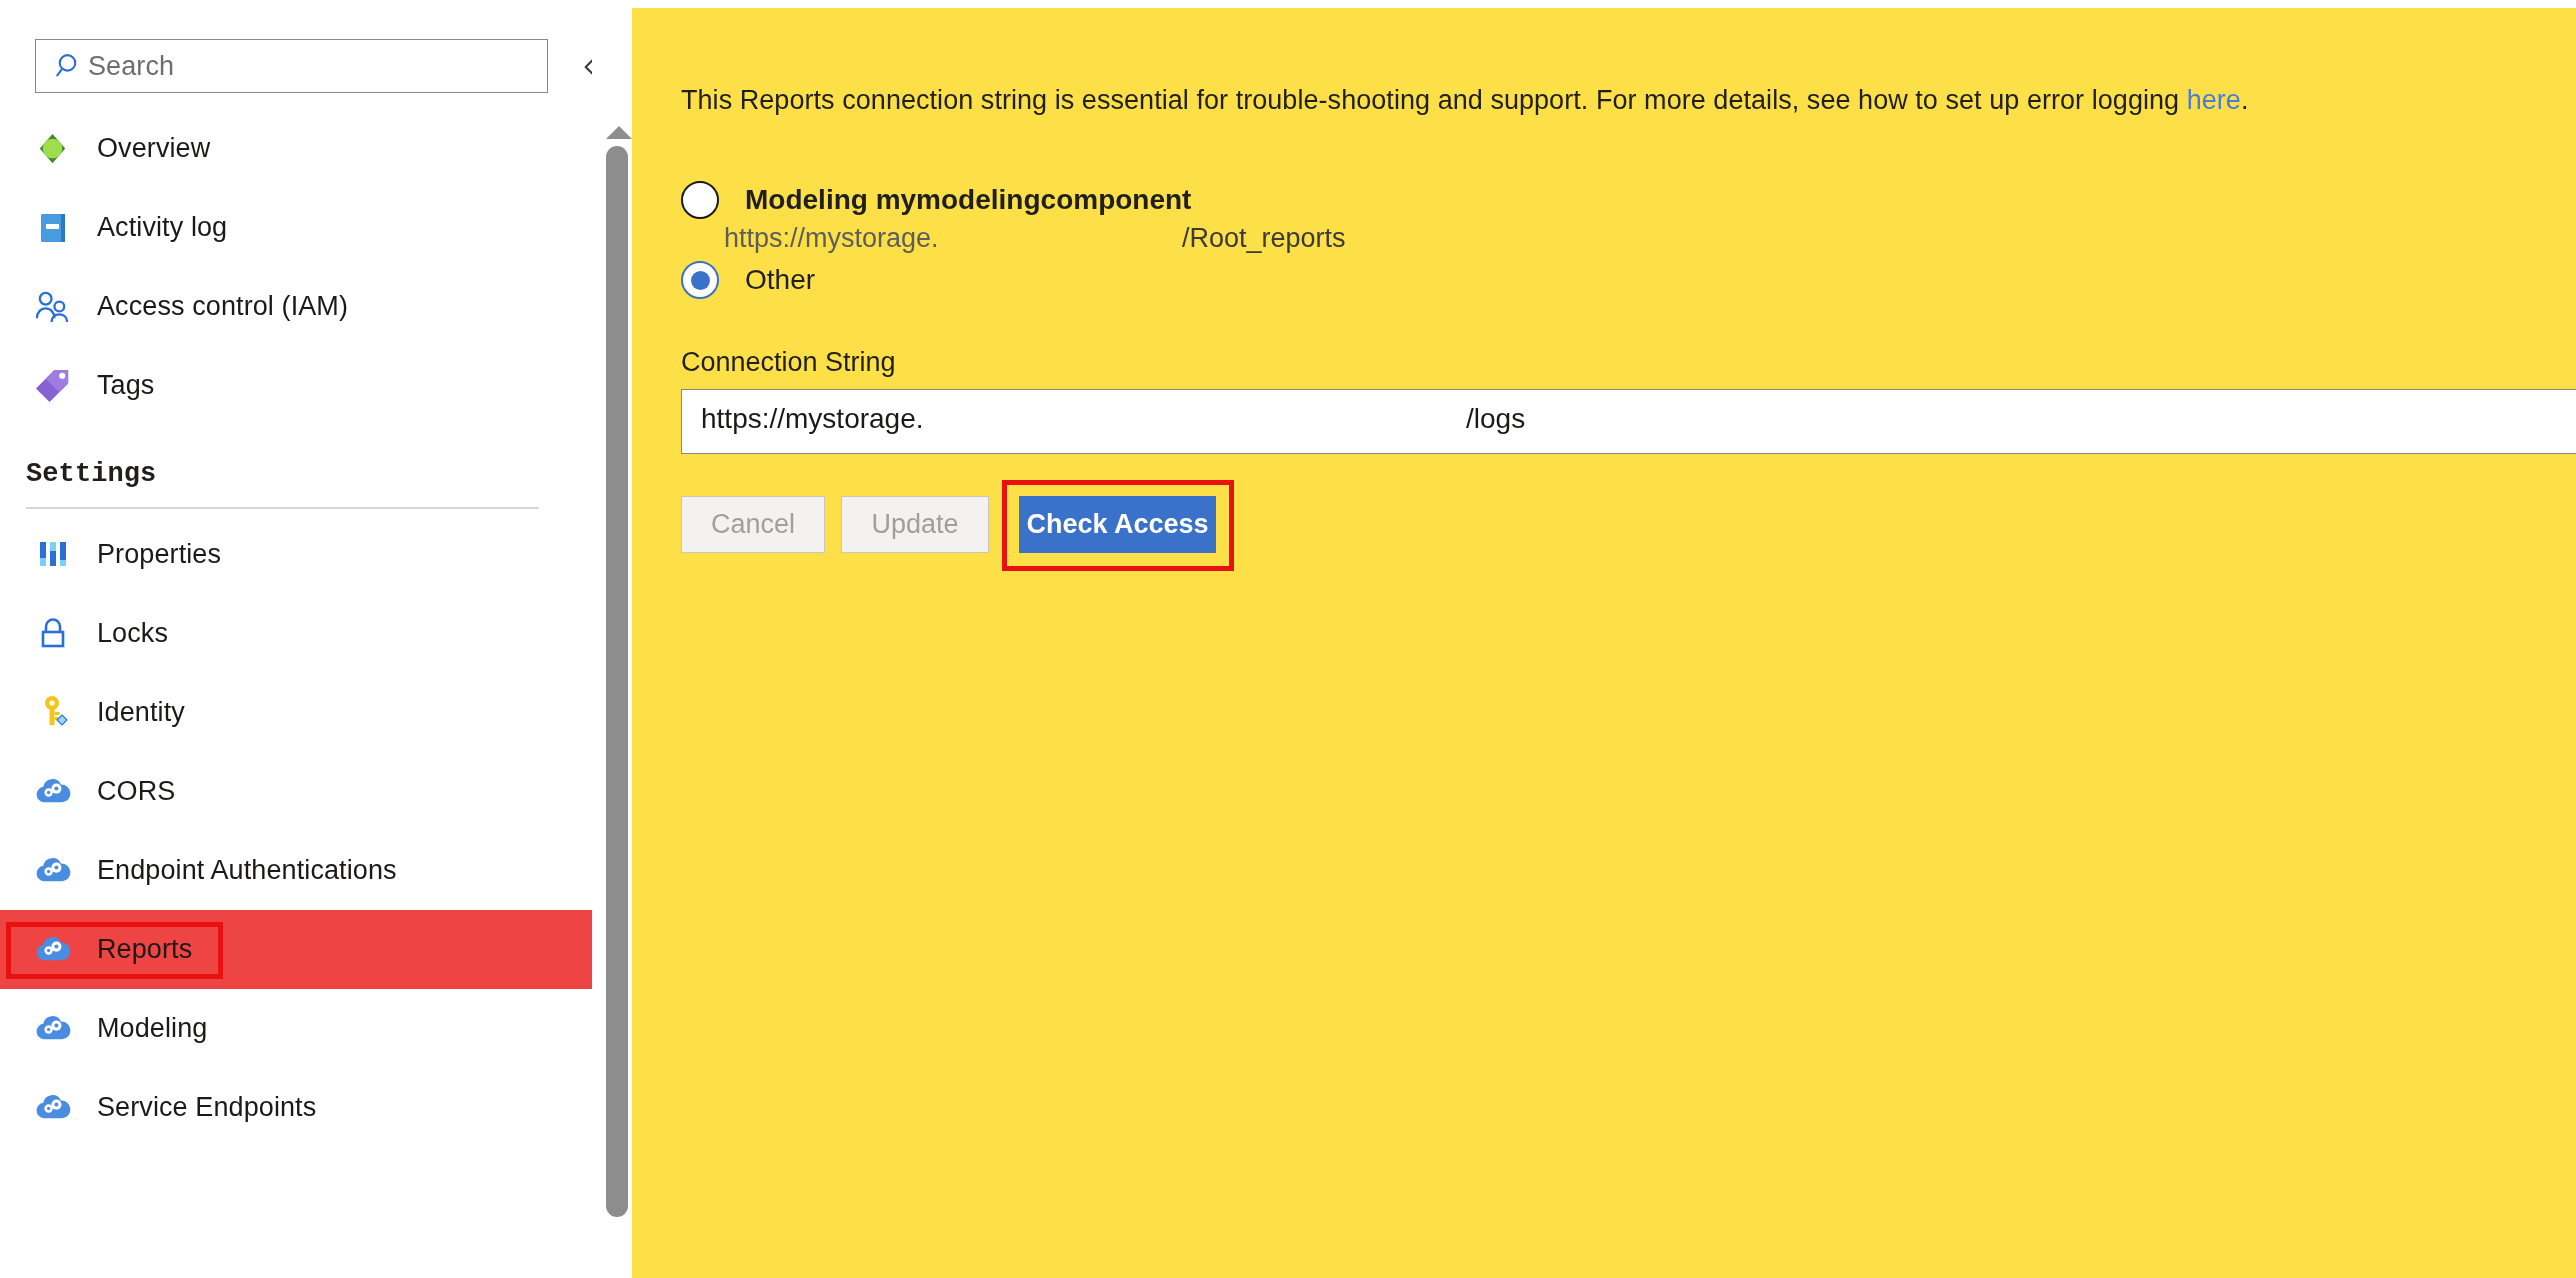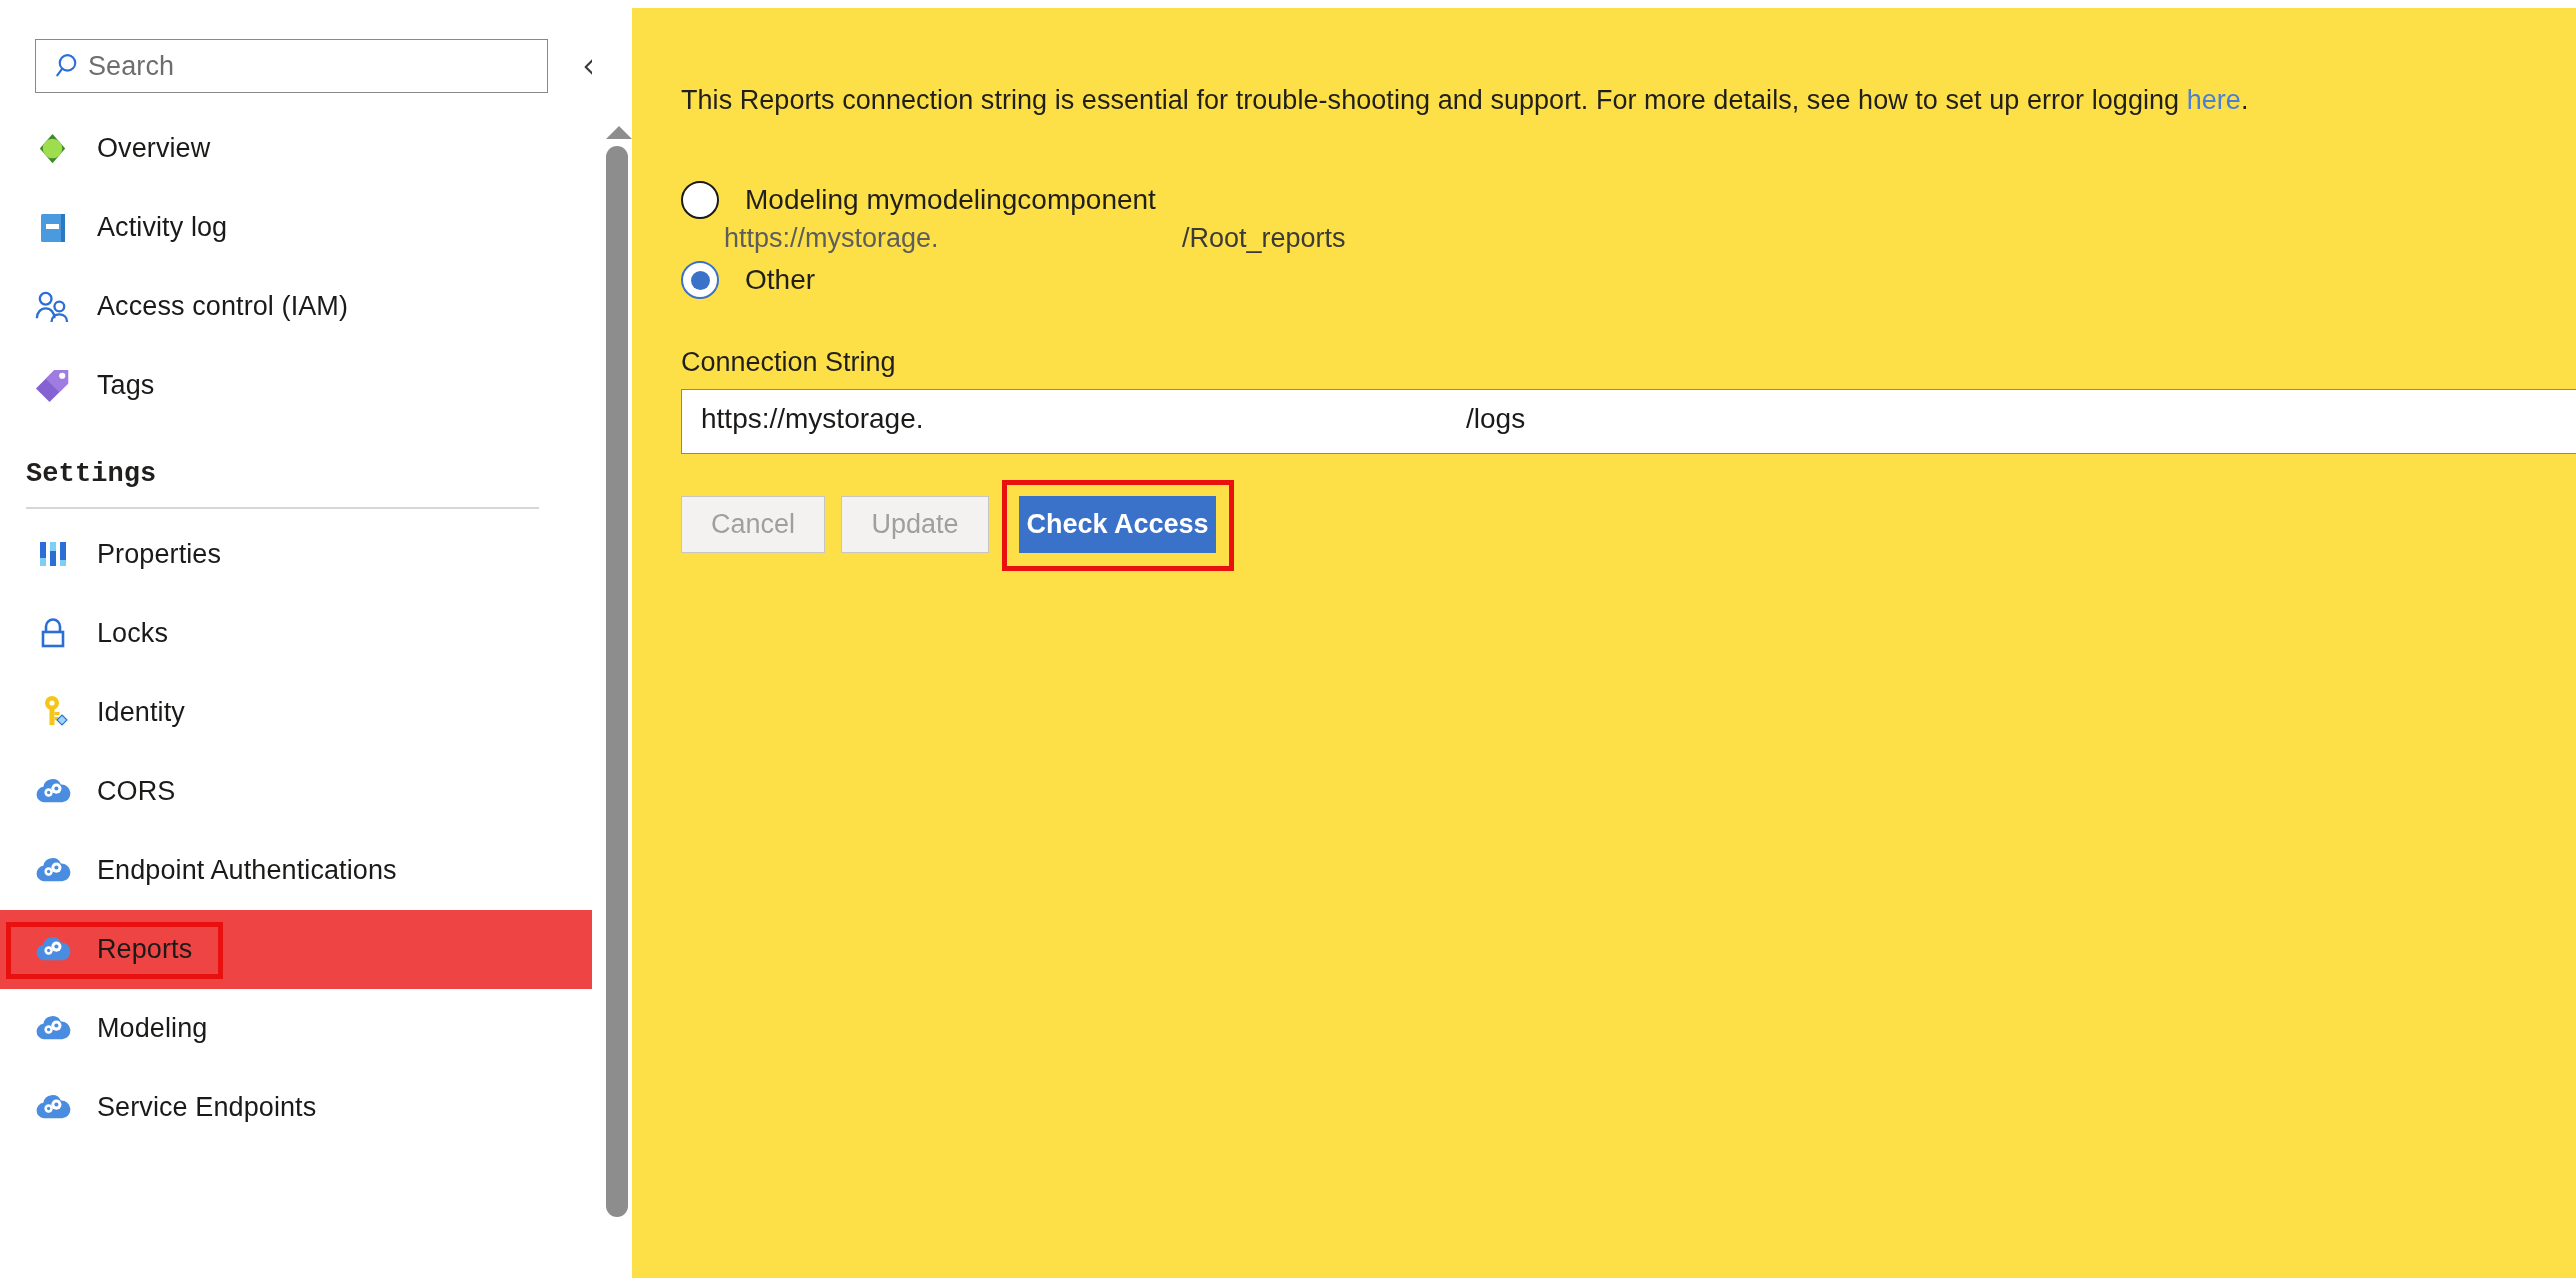--- a/index.html
+++ b/index.html
@@ -447,21 +447,21 @@
   </div>
 
   <div id="sb-track"></div>
   <div id="sb-up"></div>
   <div id="sb-thumb"></div>
 
   <div id="main">
 
     <div class="intro-text"><span>This Reports connection string is essential for trouble-shooting and support. For more details, see how to set up error logging </span><span class="intro-link">here</span><span>.</span></div>
 
-    <div class="radio-row" style="left:49px; top:173px;">
+    <div class="radio-row" style="left:49px; top:173px;font-weight:bold;">
       <span class="radio-ring"></span>
       <span class="radio-label">Modeling mymodelingcomponent</span>
     </div>
     <div class="sub-line" style="left:92px; top:215px;">https://mystorage.</div>
     <div class="sub-line-right" style="left:550px; top:215px;">/Root_reports</div>
 
     <div class="radio-row" style="left:49px; top:253px;">
       <span class="radio-ring on">
         <span class="radio-dot"></span>
       </span>

